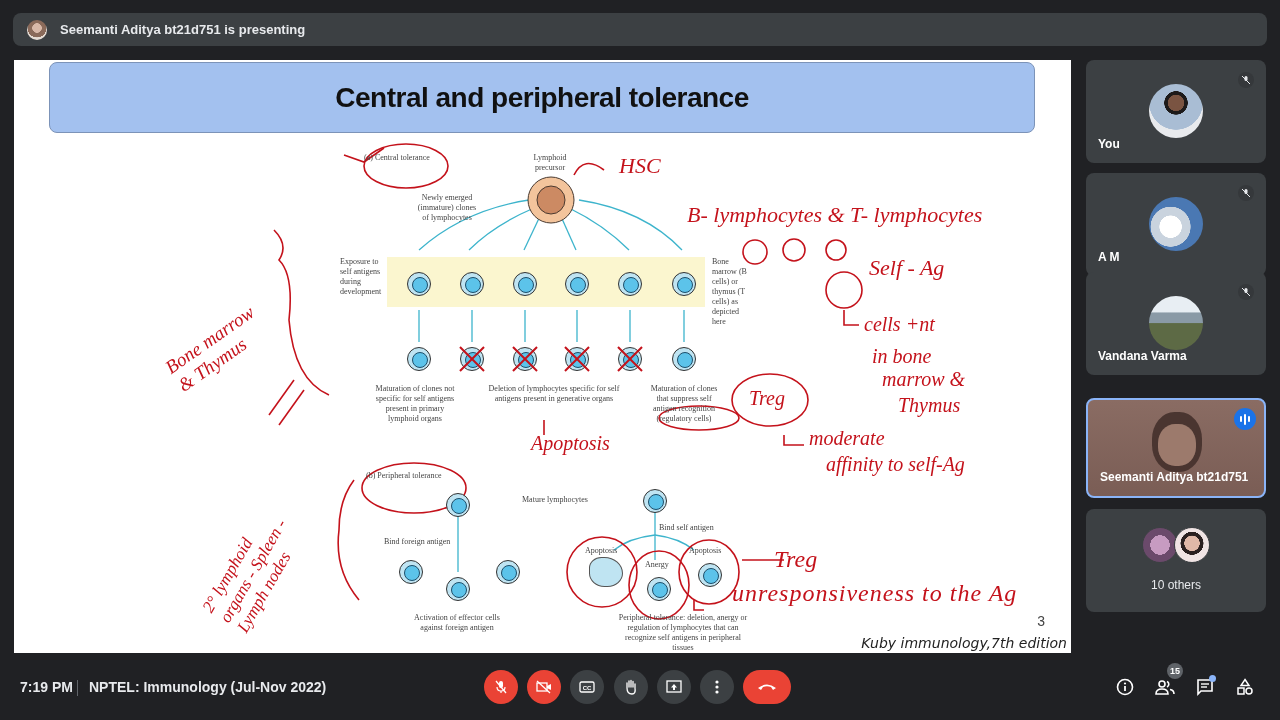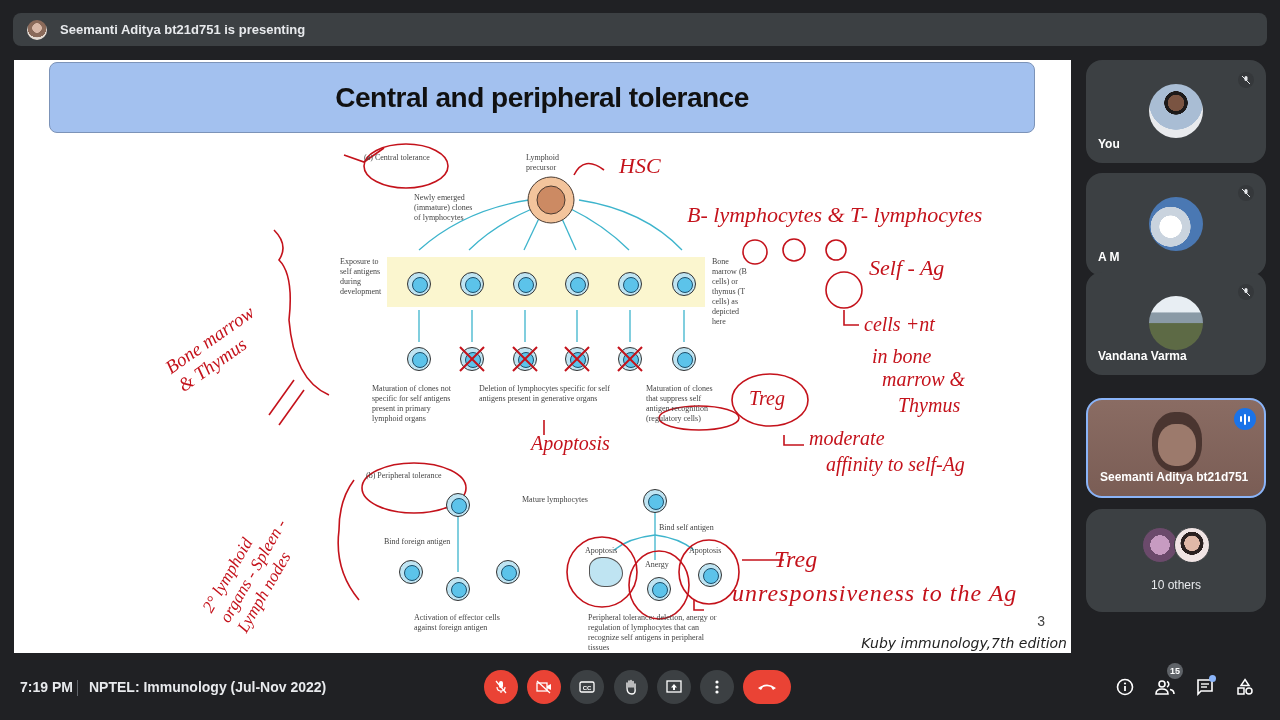--- a/index.html
+++ b/index.html
@@ -5,33 +5,33 @@
   * { box-sizing: border-box; margin: 0; padding: 0; }
   html, body { width: 1280px; height: 720px; overflow: hidden; background: #202124; font-family: "Liberation Sans", sans-serif; color: #e8eaed; }
   .topbar { position: absolute; left: 13px; top: 13px; width: 1254px; height: 33px; background: #3c4043; border-radius: 8px; display: flex; align-items: center; padding-left: 14px; }
   .presenter-avatar { width: 20px; height: 20px; border-radius: 50%; background: radial-gradient(circle at 50% 40%, #d8b8a8 0 30%, #8a6a5a 31% 60%, #e6dcd4 61%); margin-right: 13px; }
   .topbar-text { font-size: 13px; font-weight: bold; color: #e8eaed; }
 
   .slide { position: absolute; left: 14px; top: 60px; width: 1057px; height: 593px; background: #ffffff; overflow: hidden; }
   .slide-title-box { position: absolute; left: 35px; top: 2px; width: 986px; height: 71px; background: #a3c1ef; border: 1px solid #7c93b8; border-radius: 8px; display: flex; align-items: center; justify-content: center; }
   .slide-title { font-family: "Liberation Sans", sans-serif; font-weight: bold; font-size: 28px; color: #111; letter-spacing: -0.5px; }
   .print-text { position: absolute; font-family: "Liberation Serif", serif; font-size: 8px; color: #444; line-height: 10px; }
-  .center { text-align: left; }
+  .center { text-align: center; }
   .hand { position: absolute; font-family: "Liberation Serif", serif; font-style: italic; color: #c4121b; }
   .band { position: absolute; left: 373px; top: 197px; width: 318px; height: 50px; background: #fbf6cf; }
   .cell { position: absolute; width: 24px; height: 24px; border-radius: 50%; background: #bfe4f2; border: 1px solid #333; }
   .cell::after { content: ""; position: absolute; left: 4px; top: 4px; width: 14px; height: 14px; border-radius: 50%; background: #5cc3ea; border: 1px solid #1d4f6b; }
   .xmark { position: absolute; width: 30px; height: 30px; }
   .xmark::before, .xmark::after { content: ""; position: absolute; left: 14px; top: -2px; width: 2px; height: 34px; background: #c4121b; }
   .xmark::before { transform: rotate(45deg); } .xmark::after { transform: rotate(-45deg); }
   .page-num { position: absolute; right: 26px; top: 553px; font-size: 14px; color: #444; }
   .citation { position: absolute; right: 4px; bottom: 2px; font-family: "DejaVu Sans", sans-serif; font-style: italic; font-size: 14px; color: #222; }
 
   .tiles { position: absolute; left: 1086px; top: 60px; width: 180px; }
-  .tile { position: absolute; left: 0; width: 180px; height: 103px; background: #3c4043; border-radius: 16px; overflow: hidden; }
+  .tile { position: absolute; left: 0; width: 180px; height: 103px; background: #3c4043; border-radius: 8px; overflow: hidden; }
   .tile-avatar { position: absolute; left: 63px; top: 24px; width: 54px; height: 54px; border-radius: 50%; }
   .tile-name { position: absolute; left: 12px; bottom: 12px; font-size: 12px; font-weight: bold; color: #fff; }
   .mute-badge { position: absolute; right: 12px; top: 12px; width: 16px; height: 16px; border-radius: 50%; background: #35383b; display: flex; align-items: center; justify-content: center; }
   .tile.active { border: 2px solid #8ab4f8; background: linear-gradient(180deg, #8a6c63 0%, #7a5d55 100%); padding-left: 24px; }
   .speaking-badge { position: absolute; right: 8px; top: 8px; width: 22px; height: 22px; border-radius: 50%; background: #1a73e8; display: flex; align-items: center; justify-content: center; gap: 2px; }
   .speaking-badge span { width: 2px; background: #fff; border-radius: 1px; }
   .others-row { position: absolute; left: 56px; top: 18px; display: flex; }
   .other-avatar { width: 36px; height: 36px; border-radius: 50%; border: 1px solid #3c4043; }
   .others-label { position: absolute; left: 0; width: 100%; text-align: center; top: 69px; font-size: 12px; color: #e8eaed; }
 
@@ -146,21 +146,21 @@
   <div class="cell" style="left:432px;top:433px;"></div>
   <div class="cell" style="left:385px;top:500px;"></div>
   <div class="cell" style="left:432px;top:517px;"></div>
   <div class="cell" style="left:482px;top:500px;"></div>
   <div class="cell" style="left:629px;top:429px;"></div>
   <div class="cell" style="left:633px;top:517px;"></div>
   <div class="cell" style="left:684px;top:503px;"></div>
   <div style="position:absolute;left:575px;top:497px;width:34px;height:30px;border-radius:40% 60% 50% 50%;background:#bfe4f2;border:1px solid #555;"></div>
 
   <span class="print-text center" style="left:400px;top:553px;width:86px;">Activation of effector cells against foreign antigen</span>
-  <span class="print-text center" style="left:574px;top:553px;width:130px;">Peripheral tolerance: deletion, anergy or regulation of lymphocytes that can recognize self antigens in peripheral tissues</span>
+  <span class="print-text center" style="left:604px;top:553px;width:130px;">Peripheral tolerance: deletion, anergy or regulation of lymphocytes that can recognize self antigens in peripheral tissues</span>
 
   <span class="hand" style="left:605px;top:93px;font-size:22px;">HSC</span>
   <span class="hand" style="left:673px;top:142px;font-size:22px;">B- lymphocytes &amp; T- lymphocytes</span>
   <span class="hand" style="left:855px;top:195px;font-size:22px;">Self - Ag</span>
   <span class="hand" style="left:850px;top:253px;font-size:20px;">cells +nt</span>
   <span class="hand" style="left:858px;top:285px;font-size:20px;">in bone</span>
   <span class="hand" style="left:868px;top:308px;font-size:20px;">marrow &amp;</span>
   <span class="hand" style="left:884px;top:334px;font-size:20px;font-style:italic;">Thymus</span>
   <span class="hand" style="left:735px;top:327px;font-size:20px;">Treg</span>
   <span class="hand" style="left:795px;top:367px;font-size:20px;">moderate</span>

